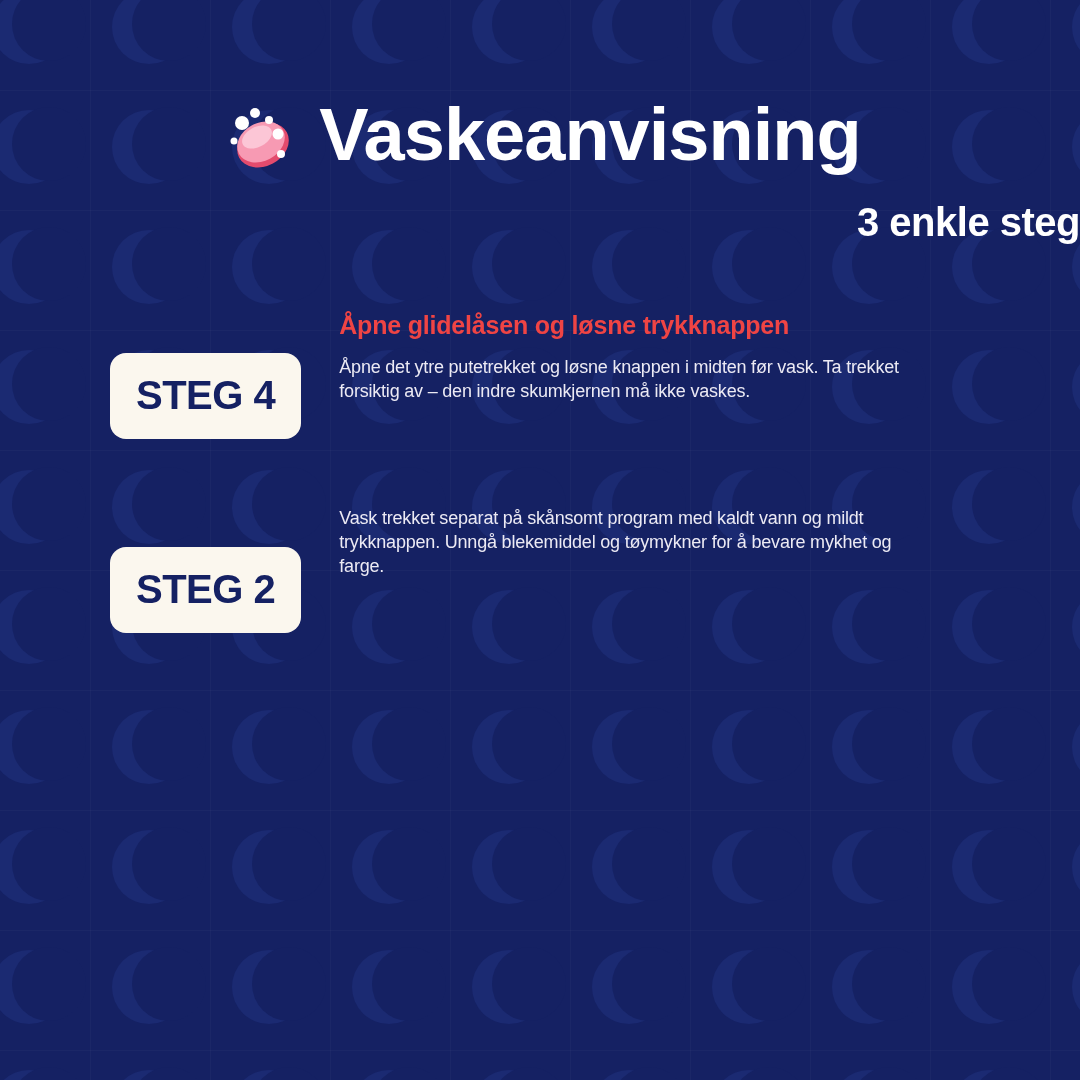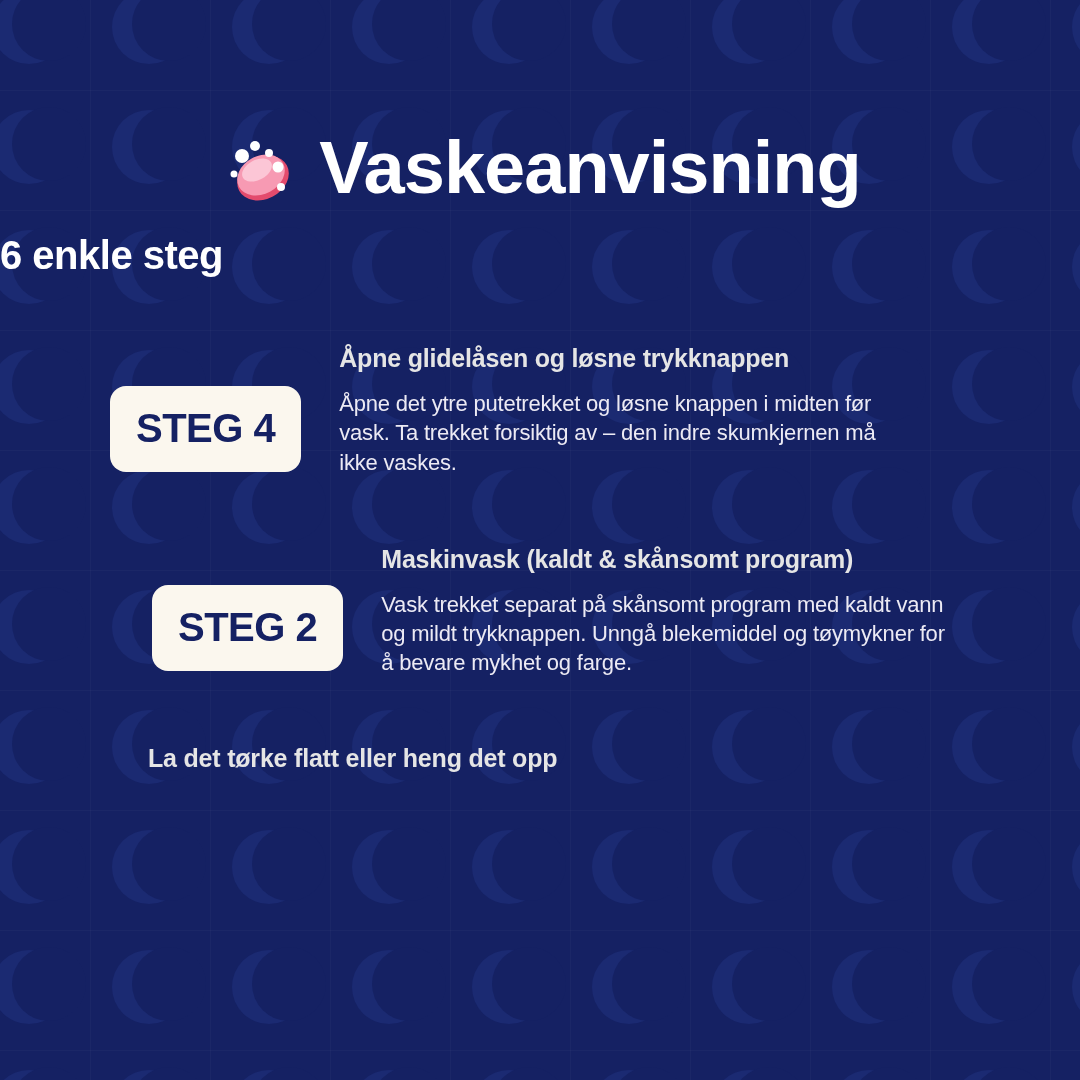--- a/index.html
+++ b/index.html
@@ -58,22 +58,21 @@
   #content {
     position: relative;
     z-index: 2;
     width: 1080px;
     height: 1080px;
   }
 
   
   .header {
     padding-top: 92px;
-    text-align: left;
-    margin-top: 33px;
+    text-align: right;
   }
   .title-row {
     display: flex;
     align-items: center;
     justify-content: center;
     gap: 14px;
   }
   .soap-icon {
     width: 86px;
     height: 86px;
@@ -119,38 +118,38 @@
     white-space: nowrap;
     flex: 0 0 auto;
     letter-spacing: -0.5px;
   }
   .step-text {
     padding-left: 38px;
     padding-top: 2px;
     max-width: 610px;
   }
   .step-title {
-    color: #e5e5e5;
+    color: #ef4444;
     font-size: 25px;
     font-weight: bold;
     margin-bottom: 16px;
     letter-spacing: -0.2px;
   }
   .step-body {
     color: #eceaf4;
-    font-size: 22px;
+    font-size: 18px;
     line-height: 1.33;
     letter-spacing: -0.2px;
   }
 
   
   #step-1 { margin-top: 6px; }
   #step-1 .badge { margin-top: 44px; }
   #step-2 { margin-top: 66px; }
-  #step-2 .badge { margin-top: 42px; margin-left: 42px; }
+  #step-2 .badge { margin-top: 42px; }
   #step-3 { margin-top: 64px; }
   #step-3 .badge { margin-top: 42px; }
 </style>
 </head>
 <body>
 
 <div id="bg-pattern">
     <div class="bg-cell" style="left:-30px;top:-30px">
       <div class="moon"></div>
     </div>
@@ -485,41 +484,39 @@
             <circle cx="36" cy="17" r="5" fill="#ffffff"></circle>
             <circle cx="50" cy="24" r="4" fill="#ffffff"></circle>
             <circle cx="59" cy="38" r="5.5" fill="#ffffff"></circle>
             <circle cx="62" cy="58" r="4" fill="#ffffff"></circle>
             <circle cx="15" cy="45" r="3.5" fill="#ffffff"></circle>
           </g>
         </svg>
       </span>
       <h1 class="main-title">Vaskeanvisning</h1>
     </div>
-    <div class="subtitle">6 enkle steg</div>
+    <div class="subtitle">3 enkle steg</div>
   </div>
 
   <div class="steps">
 
     <div class="step" id="step-1">
       <div class="badge">STEG 4</div>
       <div class="step-text">
         <div class="step-title">Åpne glidelåsen og løsne trykknappen</div>
         <div class="step-body">Åpne det ytre putetrekket og løsne knappen i midten før vask. Ta trekket forsiktig av – den indre skumkjernen må ikke vaskes.</div>
       </div>
     </div>
 
     <div class="step" id="step-2">
       <div class="badge">STEG 2</div>
       <div class="step-text">
-        <div class="step-title">Maskinvask (kaldt &amp; skånsomt program)</div>
         <div class="step-body">Vask trekket separat på skånsomt program med kaldt vann og mildt trykknappen. Unngå blekemiddel og tøymykner for å bevare mykhet og farge.</div>
       </div>
     </div>
 
     <div class="step" id="step-3">
       <div class="step-text">
-        <div class="step-title">La det tørke flatt eller heng det opp</div>
       </div>
     </div>
 
   </div>
 </div>
 
 </body></html>

